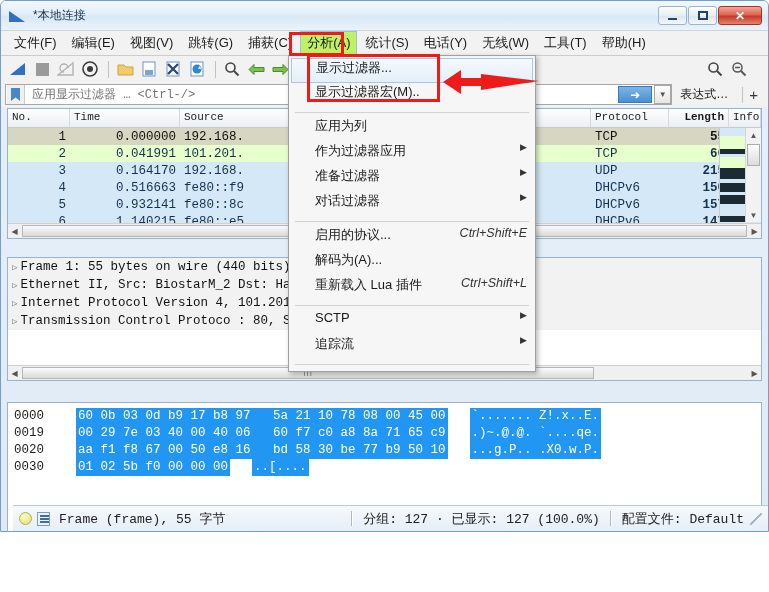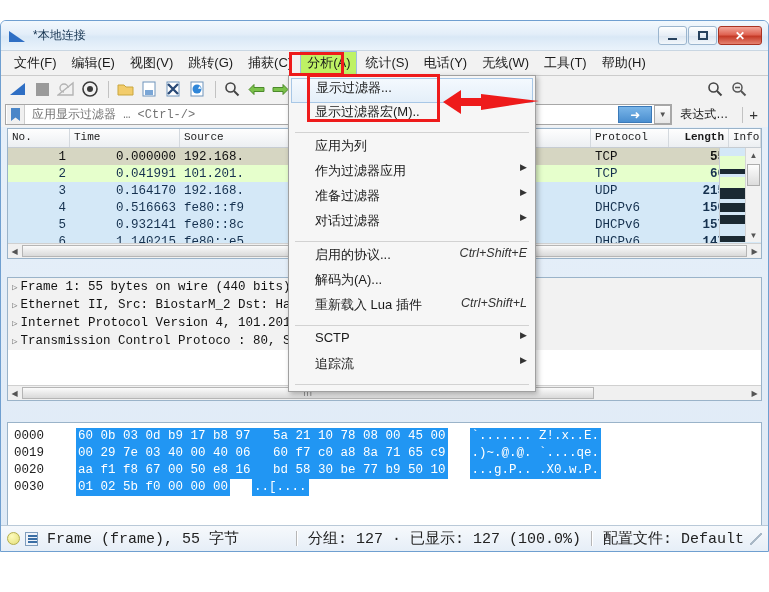--- a/index.html
+++ b/index.html
@@ -10,21 +10,20 @@
     font-family: "Liberation Sans", sans-serif;
     background: #ffffff;
   }
   #app {
     position: relative;
     width: 769px; height: 532px;
     background: linear-gradient(180deg,#e8f1fa 0%, #dfeaf6 100%);
     border: 1px solid #6f9fd0;
     border-radius: 6px 6px 0 0;
     overflow: hidden;
-    margin-top: 20px;
   }
 
   
   .titlebar {
     position: absolute; top: 0; left: 0; right: 0; height: 29px;
     background: linear-gradient(180deg,#f2f8fd 0%, #e3eef9 45%, #d9e8f6 55%, #eaf3fb 100%);
     display: flex; align-items: center;
   }
   .title-icon {
     width: 18px; height: 16px; margin-left: 8px; margin-right: 6px;
@@ -234,26 +233,26 @@
     display: flex; font-family: "Liberation Mono", monospace;
     font-size: 12.5px; height: 17px; line-height: 17px;
   }
   .hx-off { width: 62px; color: #222; }
   .hx-bytes { color: #ffffff; background: #2196f3; padding: 0 2px; white-space: pre; }
   .hx-gap { width: 22px; }
   .hx-ascii { color: #ffffff; background: #2196f3; padding: 0 2px; white-space: pre; }
 
   
   .statusbar {
-    position: absolute; bottom: 0; left: 0; right: 0; height: 26px;
+    position: absolute; bottom: 0; left: 12px; right: 0; height: 26px;
     background: linear-gradient(180deg,#f6f9fc 0%, #e6eef7 100%);
     border-top: 1px solid #b9c9d8;
     display: flex; align-items: center; padding: 0 6px;
     font-family: "Liberation Mono", monospace;
-    font-size: 15px; color: #222;
+    font-size: 13px; color: #222;
   }
   .sb-bulb {
     width: 13px; height: 13px; border-radius: 50%;
     background: radial-gradient(circle at 35% 30%, #fdfbbd, #e3de78);
     border: 1px solid #b3ae4e; margin-right: 5px;
   }
   .sb-note {
     width: 13px; height: 14px; margin-right: 9px;
     background: #eef3fa; border: 1px solid #7f9dbd;
     position: relative;

